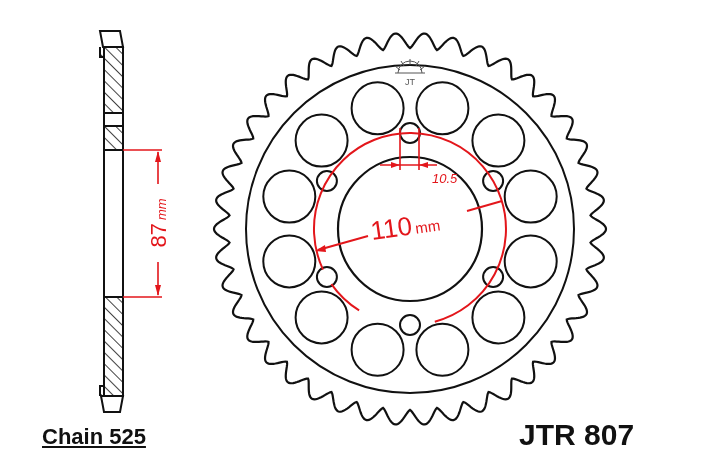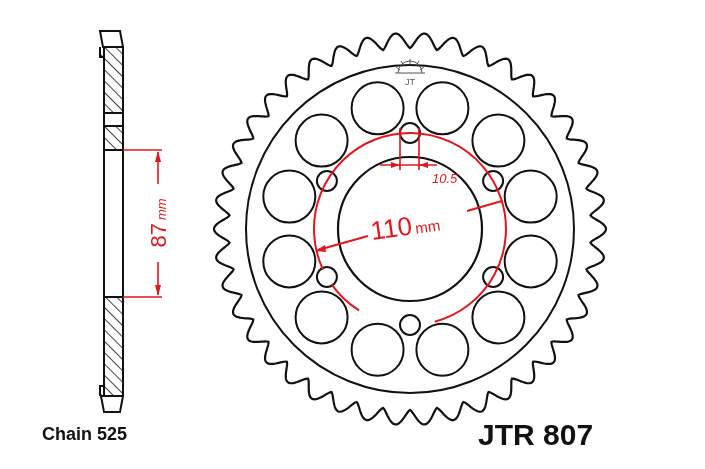--- a/index.html
+++ b/index.html
@@ -1,20 +1,20 @@
 <!DOCTYPE html>
 <html><head>
 <meta charset="utf-8">
 <style>
   html, body { margin: 0; padding: 0; background: #ffffff; }
   body { width: 705px; height: 469px; overflow: hidden; position: relative; font-family: "Liberation Sans", sans-serif; }
   #stage { position: absolute; left: 0; top: 0; width: 705px; height: 469px; }
   .lbl { position: absolute; font-family: "Liberation Sans", sans-serif; font-weight: bold; color: #111; white-space: nowrap; }
-  #chain-label { left: 42px; top: 424px; font-size: 18px; letter-spacing: 0px; }
-  #part-label { left: 478px; top: 418px; font-size: 30px; }
+  #chain-label { left: 42px; top: 424px; font-size: 22px; letter-spacing: 0px; text-decoration: underline; }
+  #part-label { left: 519px; top: 418px; font-size: 30px; }
   svg text { font-family: "Liberation Sans", sans-serif; }
 </style>
 </head>
 <body>
 
 <div id="stage">
   <svg id="svg" width="705" height="469" viewBox="0 0 705 469" xmlns="http://www.w3.org/2000/svg">
     <defs>
       <pattern id="hatch" patternUnits="userSpaceOnUse" width="8" height="8" patternTransform="rotate(-45)">
         <line x1="0" y1="0" x2="0" y2="8" stroke="#111" stroke-width="1.6"></line>

